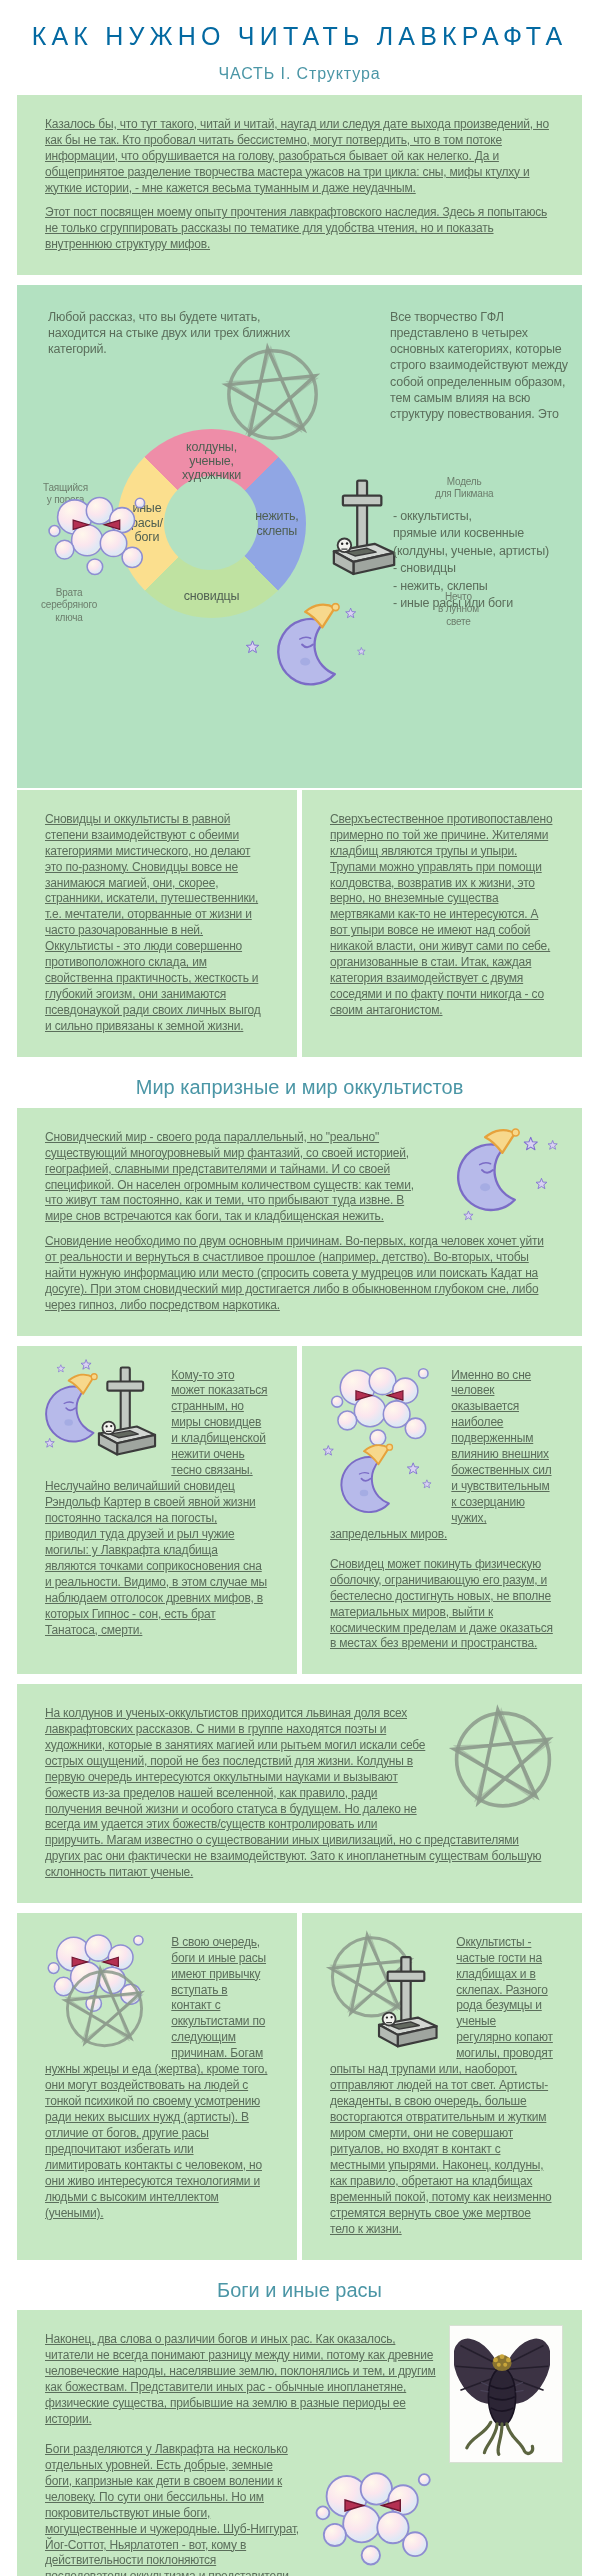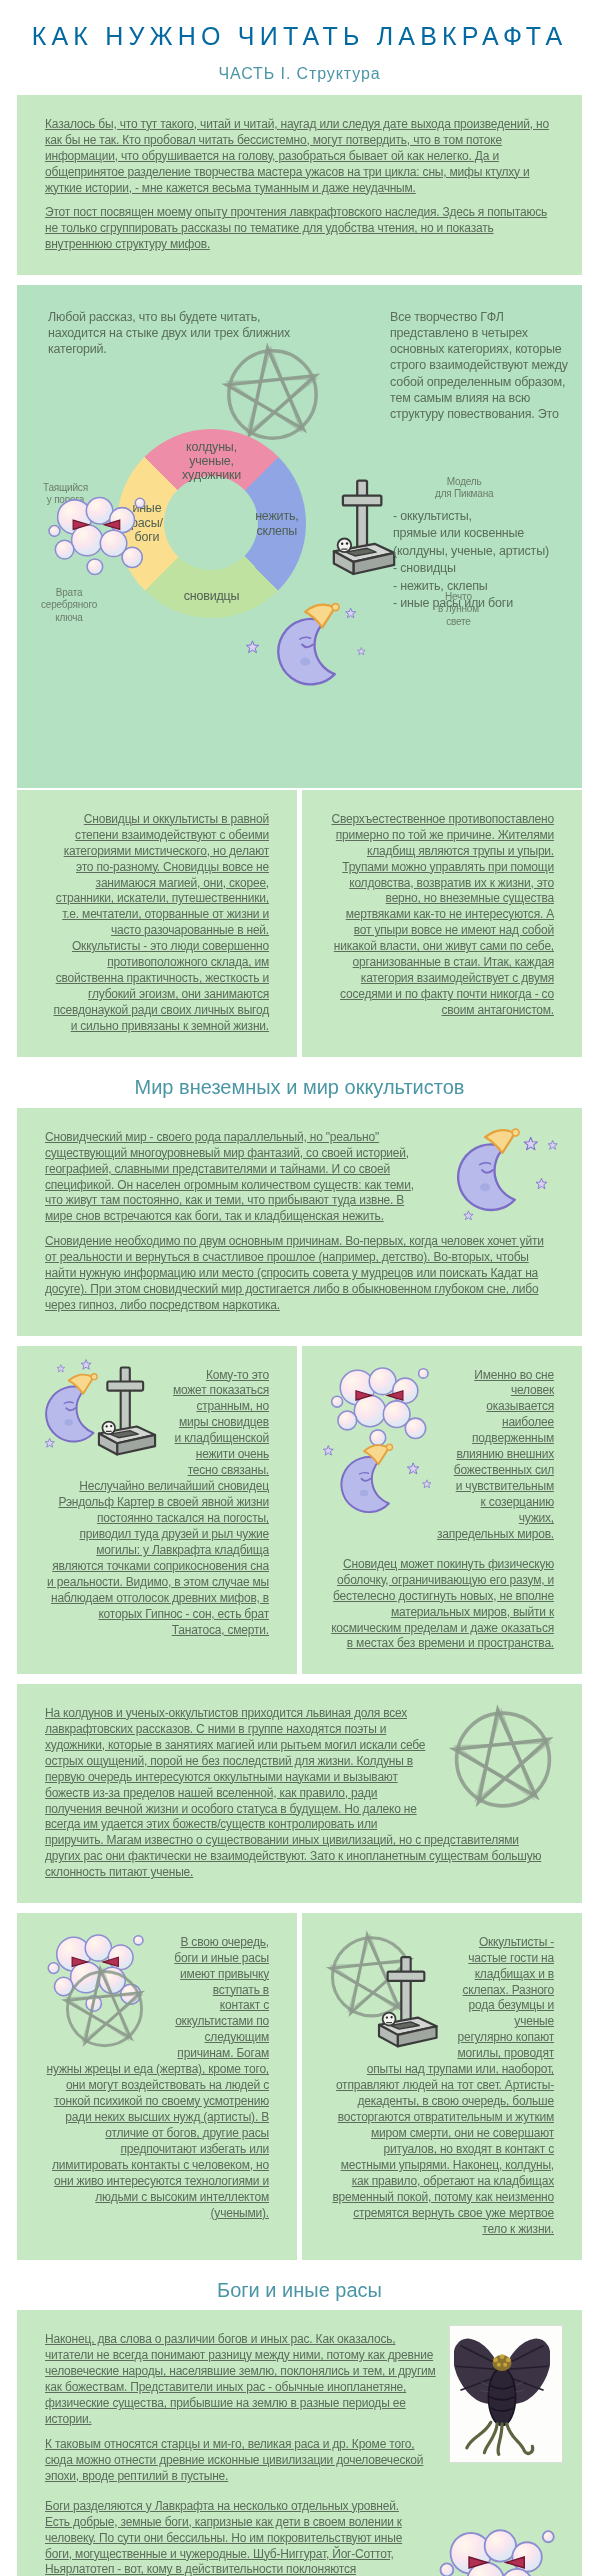--- a/index.html
+++ b/index.html
@@ -12,21 +12,21 @@
               font-weight:400; letter-spacing:0.9px; }
   .sec-heading { margin:19px 8.6px 8.6px; text-align:center; color:#4b96a6; font-size:20px;
                  font-weight:400; }
 
   .block { background:#c6e8c3; margin:0 17px 9.4px; padding:13px 19px;
            font-size:12px; line-height:1.33; letter-spacing:-0.2px; }
   .block::after { content:""; display:block; clear:both; }
   .block p { margin:9px;text-decoration:underline; }
   .gap-top { margin-top:13.7px !important; }
 
-  .two-col { display:flex; gap:5px; margin:0 17px 9.4px; align-items:stretch;text-align:right; }
+  .two-col { display:flex; gap:5px; margin:0 17px 9.4px; align-items:stretch; }
   .two-col .block { margin:0; flex:1; }
 
   .art-left { float:left; margin:0 10.3px 3.4px 0; }
   .art-right { float:right; margin:0 0 3.4px 10.3px; }
 
   
   .scheme { position:relative; height:477px; background:#b3e1c1; margin:0 17px 2px; }
   .scheme-left-note { position:absolute; left:31px; top:24px; width:268px; font-size:12.5px; line-height:1.3; }
   .scheme-right-note { position:absolute; left:373px; top:24px; width:187px; font-size:12.5px; line-height:1.3; }
   .scheme-pentagram { position:absolute; left:199px; top:53px; }
@@ -228,21 +228,21 @@
 
   <div class="two-col">
     <section class="block">
       <p>Сновидцы и оккультисты в равной степени взаимодействуют с обеими категориями мистического, но делают это по-разному. Сновидцы вовсе не занимаюся магией, они, скорее, странники, искатели, путешественники, т.е. мечтатели, оторванные от жизни и часто разочарованные в ней. Оккультисты - это люди совершенно противоположного склада, им свойственна практичность, жесткость и глубокий эгоизм, они занимаются псевдонаукой ради своих личных выгод и сильно привязаны к земной жизни.</p>
     </section>
     <section class="block">
       <p>Сверхъестественное противопоставлено примерно по той же причине. Жителями кладбищ являются трупы и упыри. Трупами можно управлять при помощи колдовства, возвратив их к жизни, это верно, но внеземные существа мертвяками как-то не интересуются.  А вот упыри вовсе не имеют над собой никакой власти, они живут сами по себе, организованные в стаи. Итак, каждая категория взаимодействует с двумя соседями и по факту почти никогда - со своим антагонистом.</p>
     </section>
   </div>
 
-  <h3 class="sec-heading">Мир внеземных и мир оккультистов</h3>
+  <h3 class="sec-heading">Мир капризные и мир оккультистов</h3>
 
   <section class="block">
     <svg class="art-right" width="129" height="110" viewBox="0 0 150 128">
       <use href="#sym-star" x="104" y="18" width="17" height="17"></use>
       <use href="#sym-star" x="132" y="22" width="12" height="12"></use>
       <use href="#sym-moon" x="14" y="8" width="100" height="100"></use>
       <use href="#sym-star" x="118" y="66" width="14" height="14"></use>
       <use href="#sym-star" x="34" y="104" width="12" height="12"></use>
     </svg>
     <p>Сновидческий мир - своего рода параллельный, но "реально" существующий многоуровневый мир фантазий, со своей историей, географией, славными представителями и тайнами. И со своей спецификой.  Он населен огромным количеством существ: как теми, что живут там постоянно, как и теми, что прибывают туда извне. В мире снов встречаются как боги, так и кладбищенская нежить.</p>
@@ -299,21 +299,20 @@
 
   <h3 class="sec-heading">Боги и иные расы</h3>
 
   <section class="block">
     <div class="migo-box">
       <svg width="96" height="129" viewBox="0 0 120 160">
           <use href="#sym-migo"></use>
         </svg>
     </div>
     <p>Наконец, два слова о различии богов и иных рас. Как оказалось, читатели не всегда понимают разницу между ними, потому как древние человеческие народы, населявшие землю, поклонялись и тем, и другим как божествам. Представители иных рас - обычные инопланетяне, физические существа, прибывшие на землю в разные периоды ее истории.</p>
-    <p>К таковым относятся старцы и ми-го, великая раса и др. Кроме того, сюда можно отнести древние исконные цивилизации дочеловеческой эпохи, вроде рептилий в пустыне.</p>
     <svg class="art-right gap-top" width="129" height="144" viewBox="0 0 140 130">
         <use href="#sym-bubbles" width="140" height="130"></use>
       </svg>
     <p class="gap-top">Боги разделяются у Лавкрафта на несколько отдельных уровней. Есть добрые, земные боги, капризные как дети в своем волении к человеку. По сути они бессильны. Но им покровительствуют иные боги, могущественные и чужеродные. Шуб-Ниггурат, Йог-Соттот, Ньярлатотеп - вот, кому в действительности поклоняются последователи оккультизма и представители иных, внеземных, рас.</p>
     <p class="gap-top"><span>У этих богов есть своя иерархия, каждый наделен Лавкрафтом некой особенной характеристикой. Например, Ньярлатотеп - посланник, а Йог-Соттот - </span><span style="color: rgb(60, 108, 180);">ключ и врата в иные измерения.</span><span style="color: #000000;"> Эти существа имеют огромную власть, как в реальности, так и в иных измерениях.</span></p>
   </section>
 
 </div>
 
 

